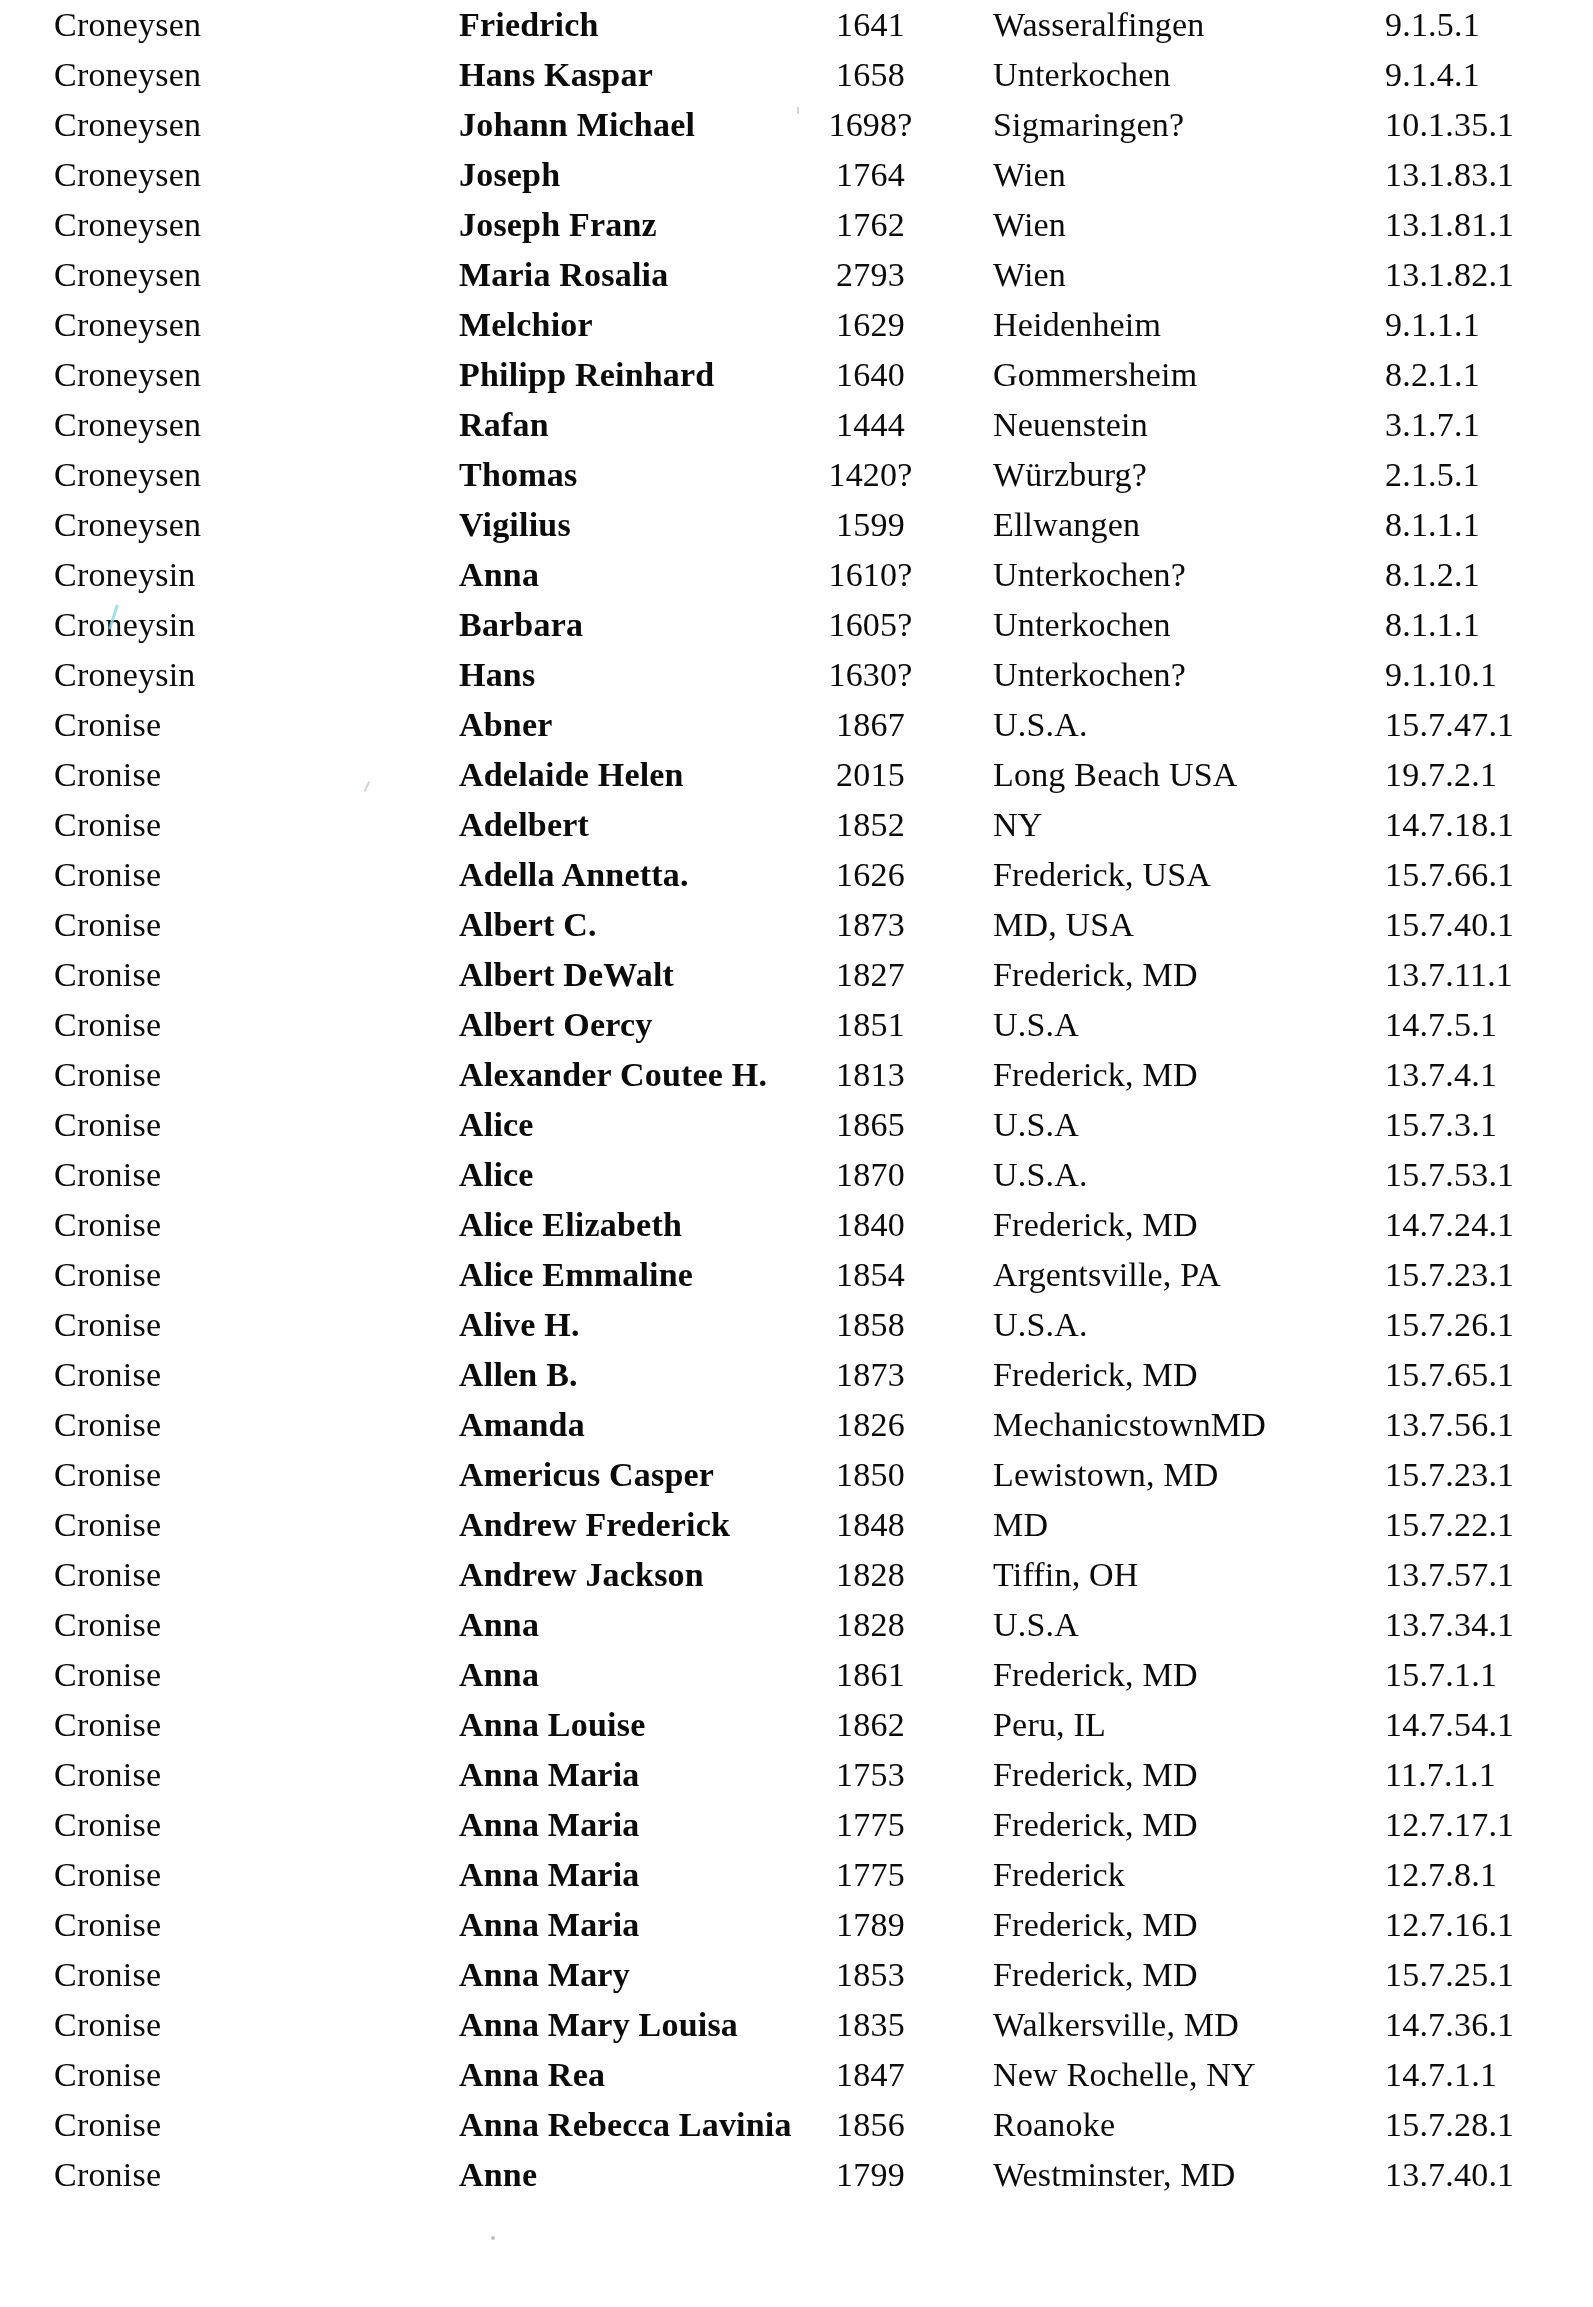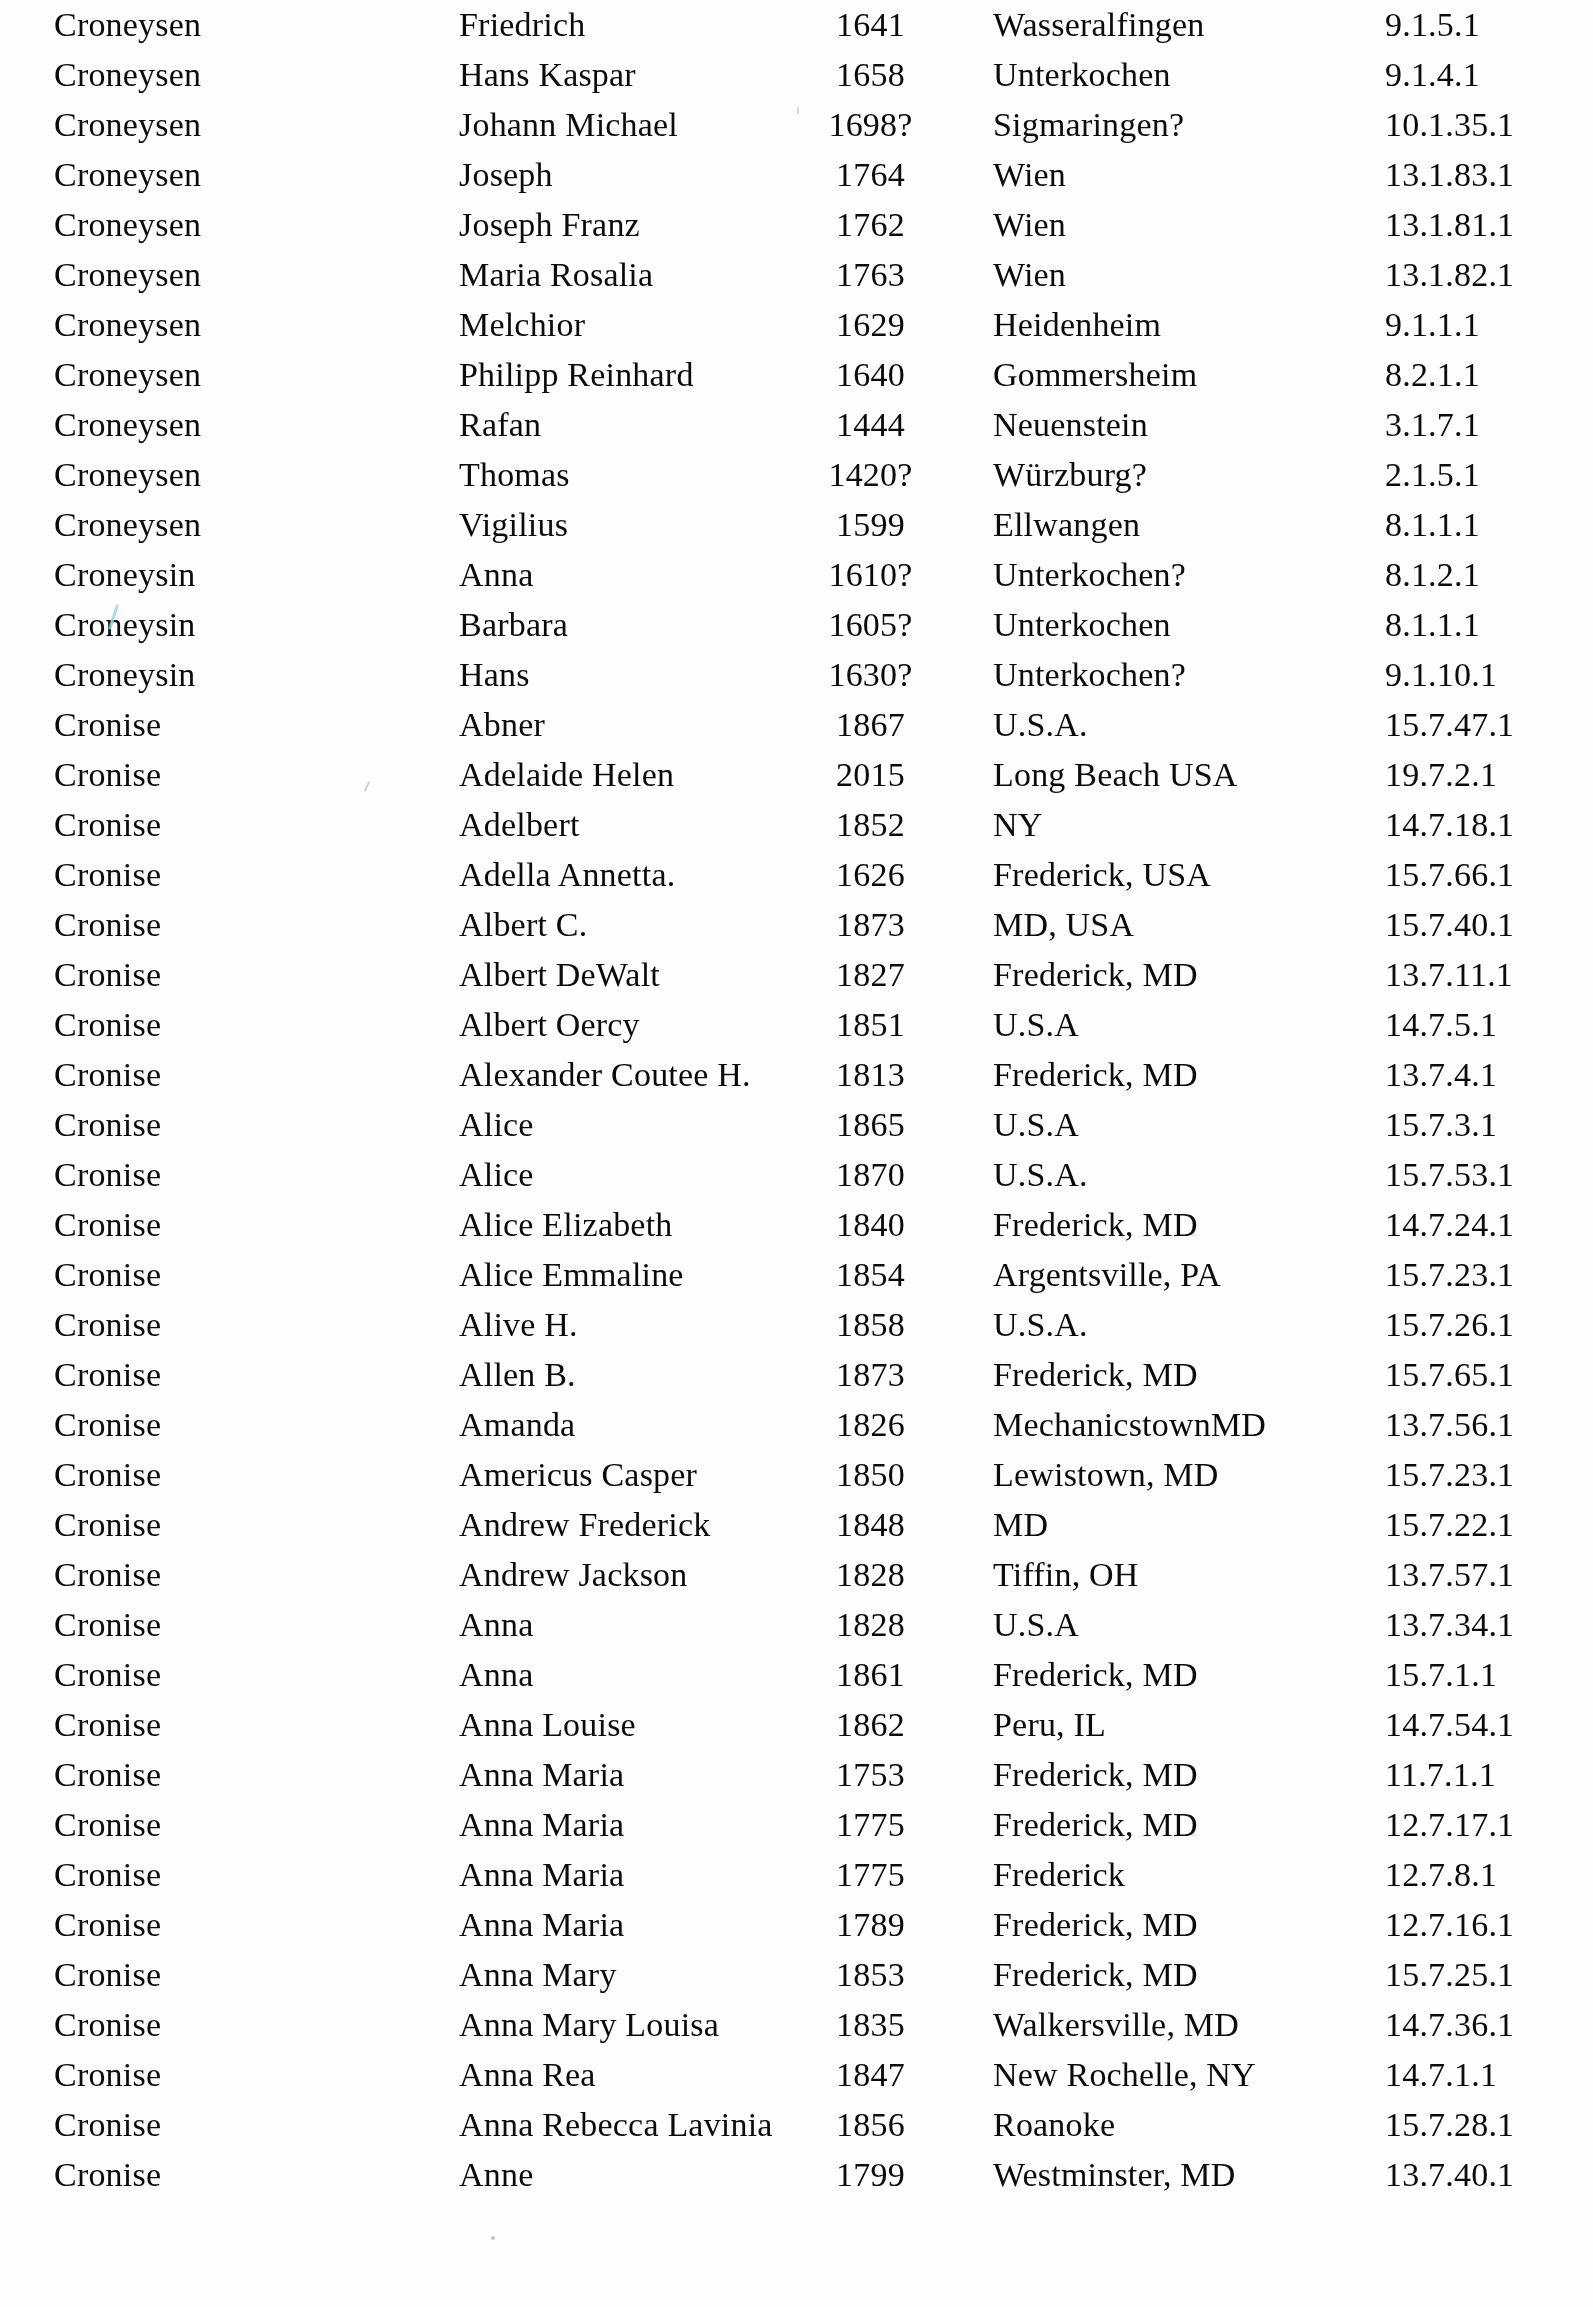--- a/index.html
+++ b/index.html
@@ -32,21 +32,21 @@
     position: absolute;
     top: 0;
     height: 50px;
     line-height: 50px;
     font-size: 34px;
     color: #0b0b0b;
     white-space: nowrap;
     letter-spacing: 0.2px;
   }
   .c-surname { left: 54px; }
-  .c-given   { left: 459px; }
+  .c-given   { left: 459px; font-weight: bold; }
   .c-year    { left: 774px; width: 193px; text-align: center; }
   .c-place   { left: 993px; }
   .c-ref     { left: 1385px; font-family: Liberation Serif, serif; }
 
   
   .artifact {
     position: absolute;
     pointer-events: none;
   }
   .artifact-cyan {
@@ -124,21 +124,21 @@
       <div class="row">
     <span class="cell c-surname">Croneysen</span>
     <span class="cell c-given">Joseph Franz</span>
     <span class="cell c-year">1762</span>
     <span class="cell c-place">Wien</span>
     <span class="cell c-ref">13.1.81.1</span>
   </div>
       <div class="row">
     <span class="cell c-surname">Croneysen</span>
     <span class="cell c-given">Maria Rosalia</span>
-    <span class="cell c-year">1763</span>
+    <span class="cell c-year">2793</span>
     <span class="cell c-place">Wien</span>
     <span class="cell c-ref">13.1.82.1</span>
   </div>
       <div class="row">
     <span class="cell c-surname">Croneysen</span>
     <span class="cell c-given">Melchior</span>
     <span class="cell c-year">1629</span>
     <span class="cell c-place">Heidenheim</span>
     <span class="cell c-ref">9.1.1.1</span>
   </div>

